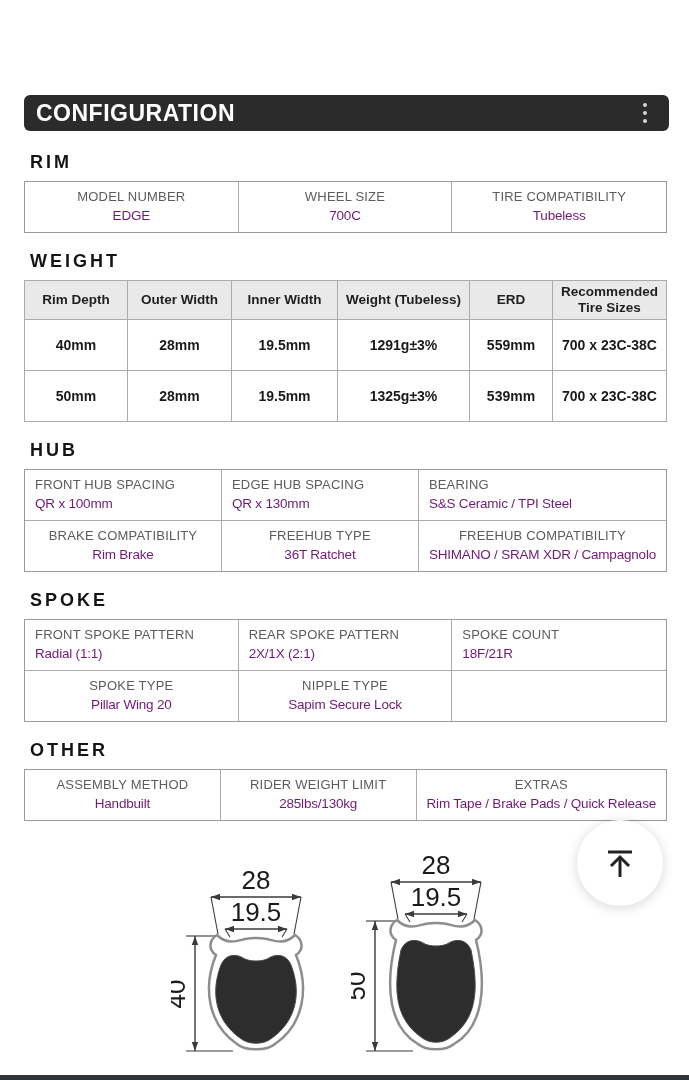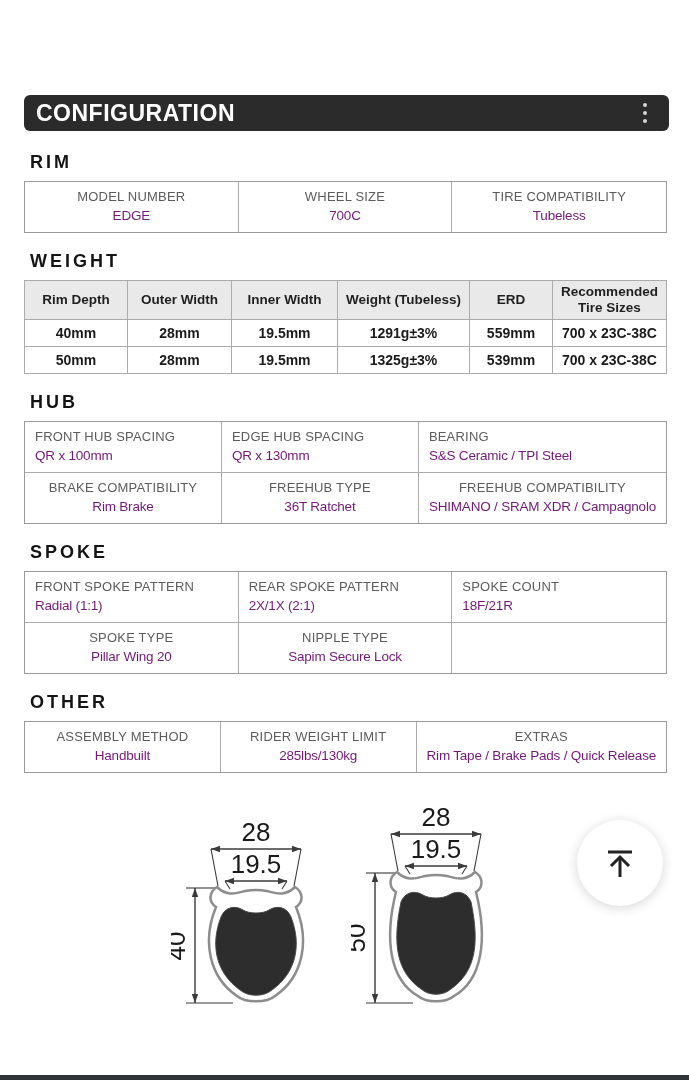--- a/index.html
+++ b/index.html
@@ -25,21 +25,21 @@
   .lv-cell.col-last { border-right:none; }
   .lv-cell.row-last { border-bottom:none;text-align:center; }
   .lv-label { font-size:13px; color:#5c5c5c; letter-spacing:.2px; white-space:nowrap; }
   .lv-value { font-size:13.5px; font-weight:normal; color:#701a75; margin-top:4px; white-space:nowrap; letter-spacing:-.2px; }
 
   
   table.wtable { width:100%; border-collapse:collapse; border:1.5px solid #9a9a9a; }
   .wtable th { background:#e9e9e9; font-size:13.5px; font-weight:bold; color:#1f1f1f;
                border:1px solid #ababab; padding:3px 2px; line-height:1.2; }
   .wtable td { font-size:14px; font-weight:bold; color:#1a1a1a; text-align:center;
-               border:1px solid #ababab; padding:5px 2px; }
+               border:1px solid #ababab; padding:17px 2px; }
   .wtable col.c0{width:103px} .wtable col.c1{width:104px} .wtable col.c2{width:106px}
   .wtable col.c3{width:132px} .wtable col.c4{width:83px}  .wtable col.c5{width:114px}
 
   
   .diagrams { margin-top:27px; display:flex; justify-content:center; align-items:flex-end; gap:10px; }
   .dnum { font-size:26px; fill:#1a1a1a; }
   .dim  { stroke:#3a3a3a; stroke-width:1.4; }
   .dimthin { stroke:#3a3a3a; stroke-width:1.1; }
   .arr  { fill:#3a3a3a; stroke:none; }
   .shell{ fill:#fff; stroke:#8d8d8d; stroke-width:2.5; }

